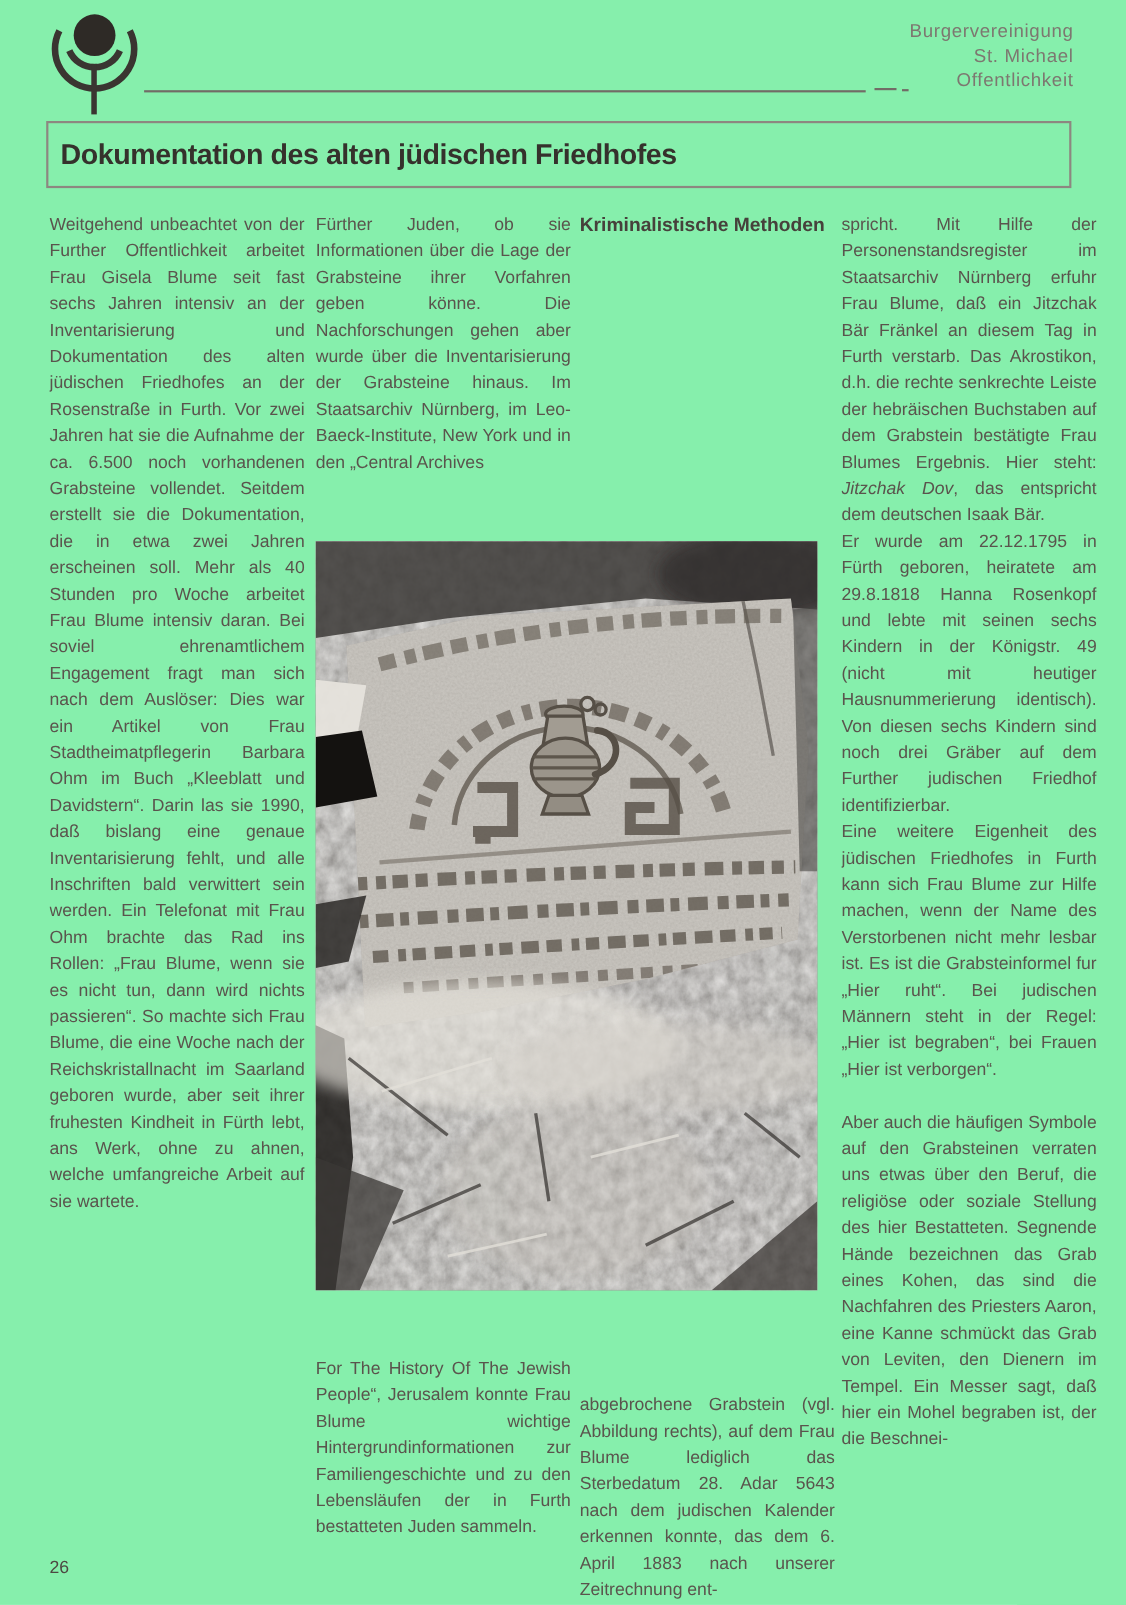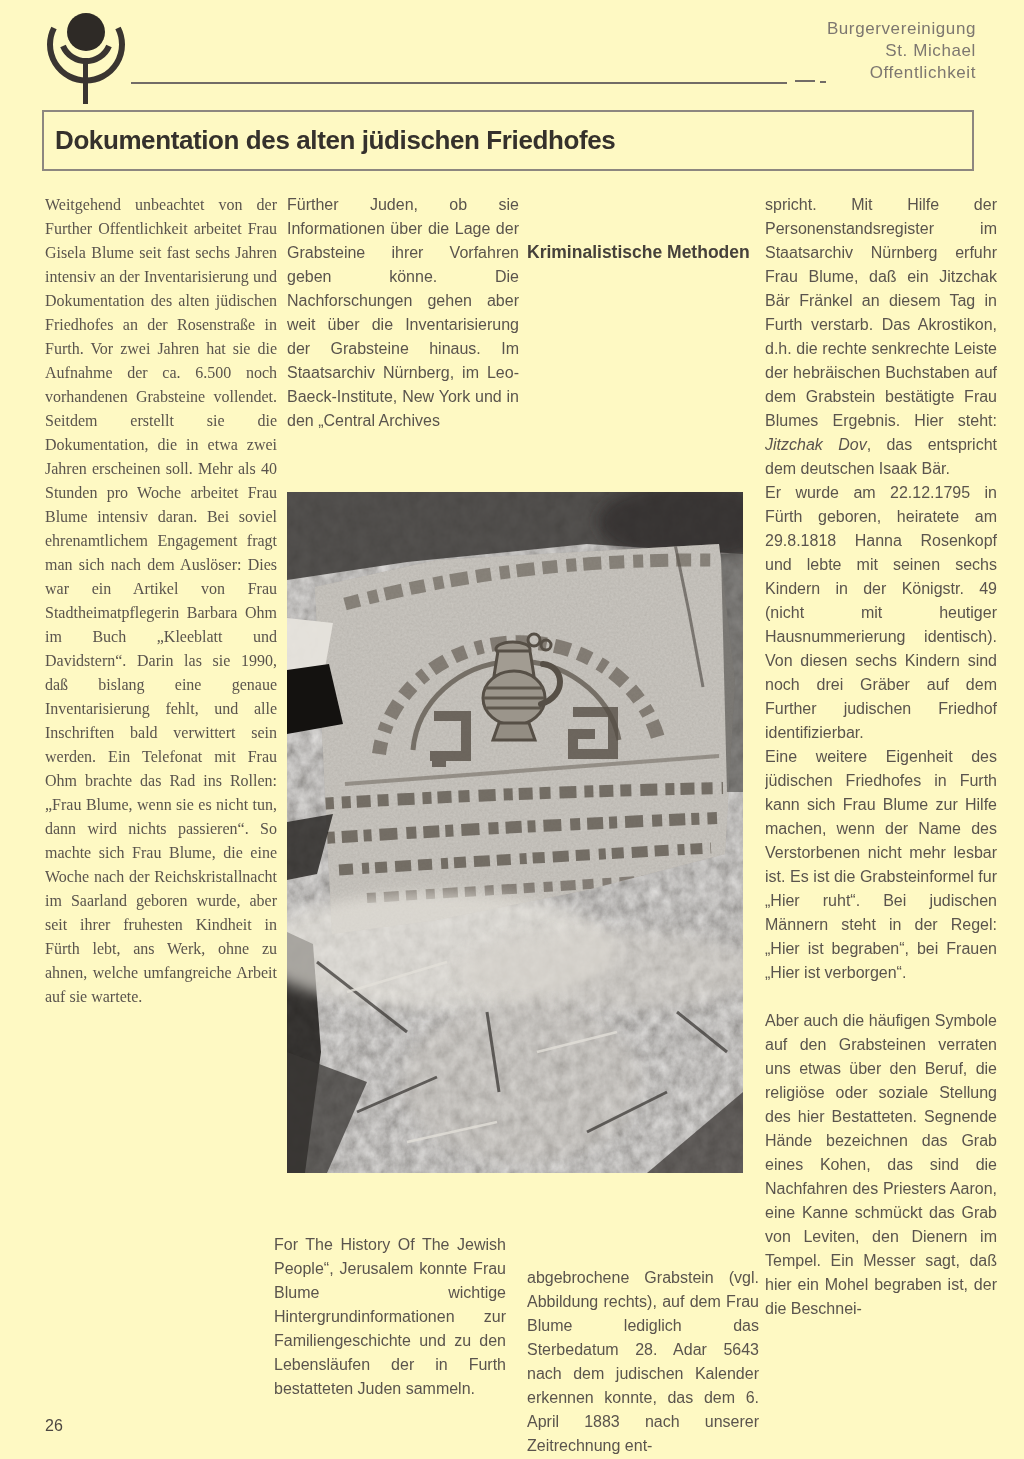--- a/index.html
+++ b/index.html
@@ -1,18 +1,18 @@
 <!DOCTYPE html>
 <html><head>
 <meta charset="utf-8">
 <style>
   html,body { margin:0; padding:0; }
   .page {
     position:relative; width:1024px; height:1459px;
-    background:#fef9c3; overflow:hidden;
+    background:#86efac; overflow:hidden;
     font-family:"Liberation Sans", sans-serif;
     color:#58524b;
   }
   
   .logo { position:absolute; left:30px; top:6px; width:108px; height:100px; }
   .org {
     position:absolute; top:18px; right:48px; text-align:right;
     font-size:17px; line-height:22px; color:#7d7770; letter-spacing:0.6px;
   }
   .rule  { position:absolute; top:82px; left:131px; width:656px; height:2px; background:#726c66; }
@@ -33,24 +33,24 @@
     position:absolute; width:232px; font-size:16px; line-height:24px;
     text-align:justify; color:#5a544d; overflow:hidden;
   }
   .col p { margin:0; }
   .gap-top { margin-top:24px !important; }
   .subhead {
     font-weight:bold; font-size:17.5px; line-height:22px; color:#46413b;
     text-align:left; margin:0 0 14px 0;
   }
   .ital { font-style:italic;margin-top:34px; }
-  .col1  { left:45px;  top:193px; height:1218px;font-family:Liberation Serif, serif; }
+  .col1  { left:45px;  top:193px; height:1218px; }
   .col2t { left:287px; top:193px; height:294px; }
-  .col3t { left:527px; top:193px; height:294px;margin-top:48px; }
-  .col2b { left:274px; top:1233px; height:224px; }
+  .col3t { left:527px; top:193px; height:294px; }
+  .col2b { left:287px; top:1233px; height:224px; }
   .col3b { left:527px; top:1233px; height:224px;margin-top:33px; }
   .col4  { left:765px; top:193px; height:1264px; }
   .photo {
     position:absolute; left:287px; top:492px; width:456px; height:681px;
     background:#8d8a85;
   }
   .pagenum {
     position:absolute; left:45px; top:1417px; font-size:16px; color:#4d4842;
   }
 </style>
@@ -79,21 +79,21 @@
 
   <div class="title-box">
     <span class="title">Dokumentation des alten jüdischen Friedhofes</span>
   </div>
 
   <div class="col col1">
     <p>Weitgehend unbeachtet von der Further Offentlichkeit arbeitet Frau Gisela Blume seit fast sechs Jahren intensiv an der Inventarisierung und Dokumentation des alten jüdischen Friedhofes an der Rosenstraße in Furth. Vor zwei Jahren hat sie die Aufnahme der ca. 6.500 noch vorhandenen Grabsteine vollendet. Seitdem erstellt sie die Dokumentation, die in etwa zwei Jahren erscheinen soll. Mehr als 40 Stunden pro Woche arbeitet Frau Blume intensiv daran. Bei soviel ehrenamtlichem Engagement fragt man sich nach dem Auslöser: Dies war ein Artikel von Frau Stadtheimatpflegerin Barbara Ohm im Buch „Kleeblatt und Davidstern“. Darin las sie 1990, daß bislang eine genaue Inventarisierung fehlt, und alle Inschriften bald verwittert sein werden. Ein Telefonat mit Frau Ohm brachte das Rad ins Rollen: „Frau Blume, wenn sie es nicht tun, dann wird nichts passieren“. So machte sich Frau Blume, die eine Woche nach der Reichskristallnacht im Saarland geboren wurde, aber seit ihrer fruhesten Kindheit in Fürth lebt, ans Werk, ohne zu ahnen, welche umfangreiche Arbeit auf sie wartete.</p>
   </div>
 
   <div class="col col2t">
-    <p>Fürther Juden, ob sie Informationen über die Lage der Grabsteine ihrer Vorfahren geben könne. Die Nachforschungen gehen aber weit über die Inventarisierung der Grabsteine hinaus. Im Staatsarchiv Nürnberg, im Leo-Baeck-Institute, New York und in den „Central Archives</p>
+    <p>Fürther Juden, ob sie Informationen über die Lage der Grabsteine ihrer Vorfahren geben könne. Die Nachforschungen gehen aber wurde über die Inventarisierung der Grabsteine hinaus. Im Staatsarchiv Nürnberg, im Leo-Baeck-Institute, New York und in den „Central Archives</p>
   </div>
 
   <div class="col col3t">
     <p class="subhead">Kriminalistische Methoden</p>
   </div>
 
   <svg class="photo" viewBox="0 0 456 681" preserveAspectRatio="none" role="img">
     <defs>
       <filter id="noiseGround" x="0" y="0" width="100%" height="100%">
         <feTurbulence type="fractalNoise" baseFrequency="0.085 0.07" numOctaves="4" seed="11" stitchTiles="stitch"></feTurbulence>

